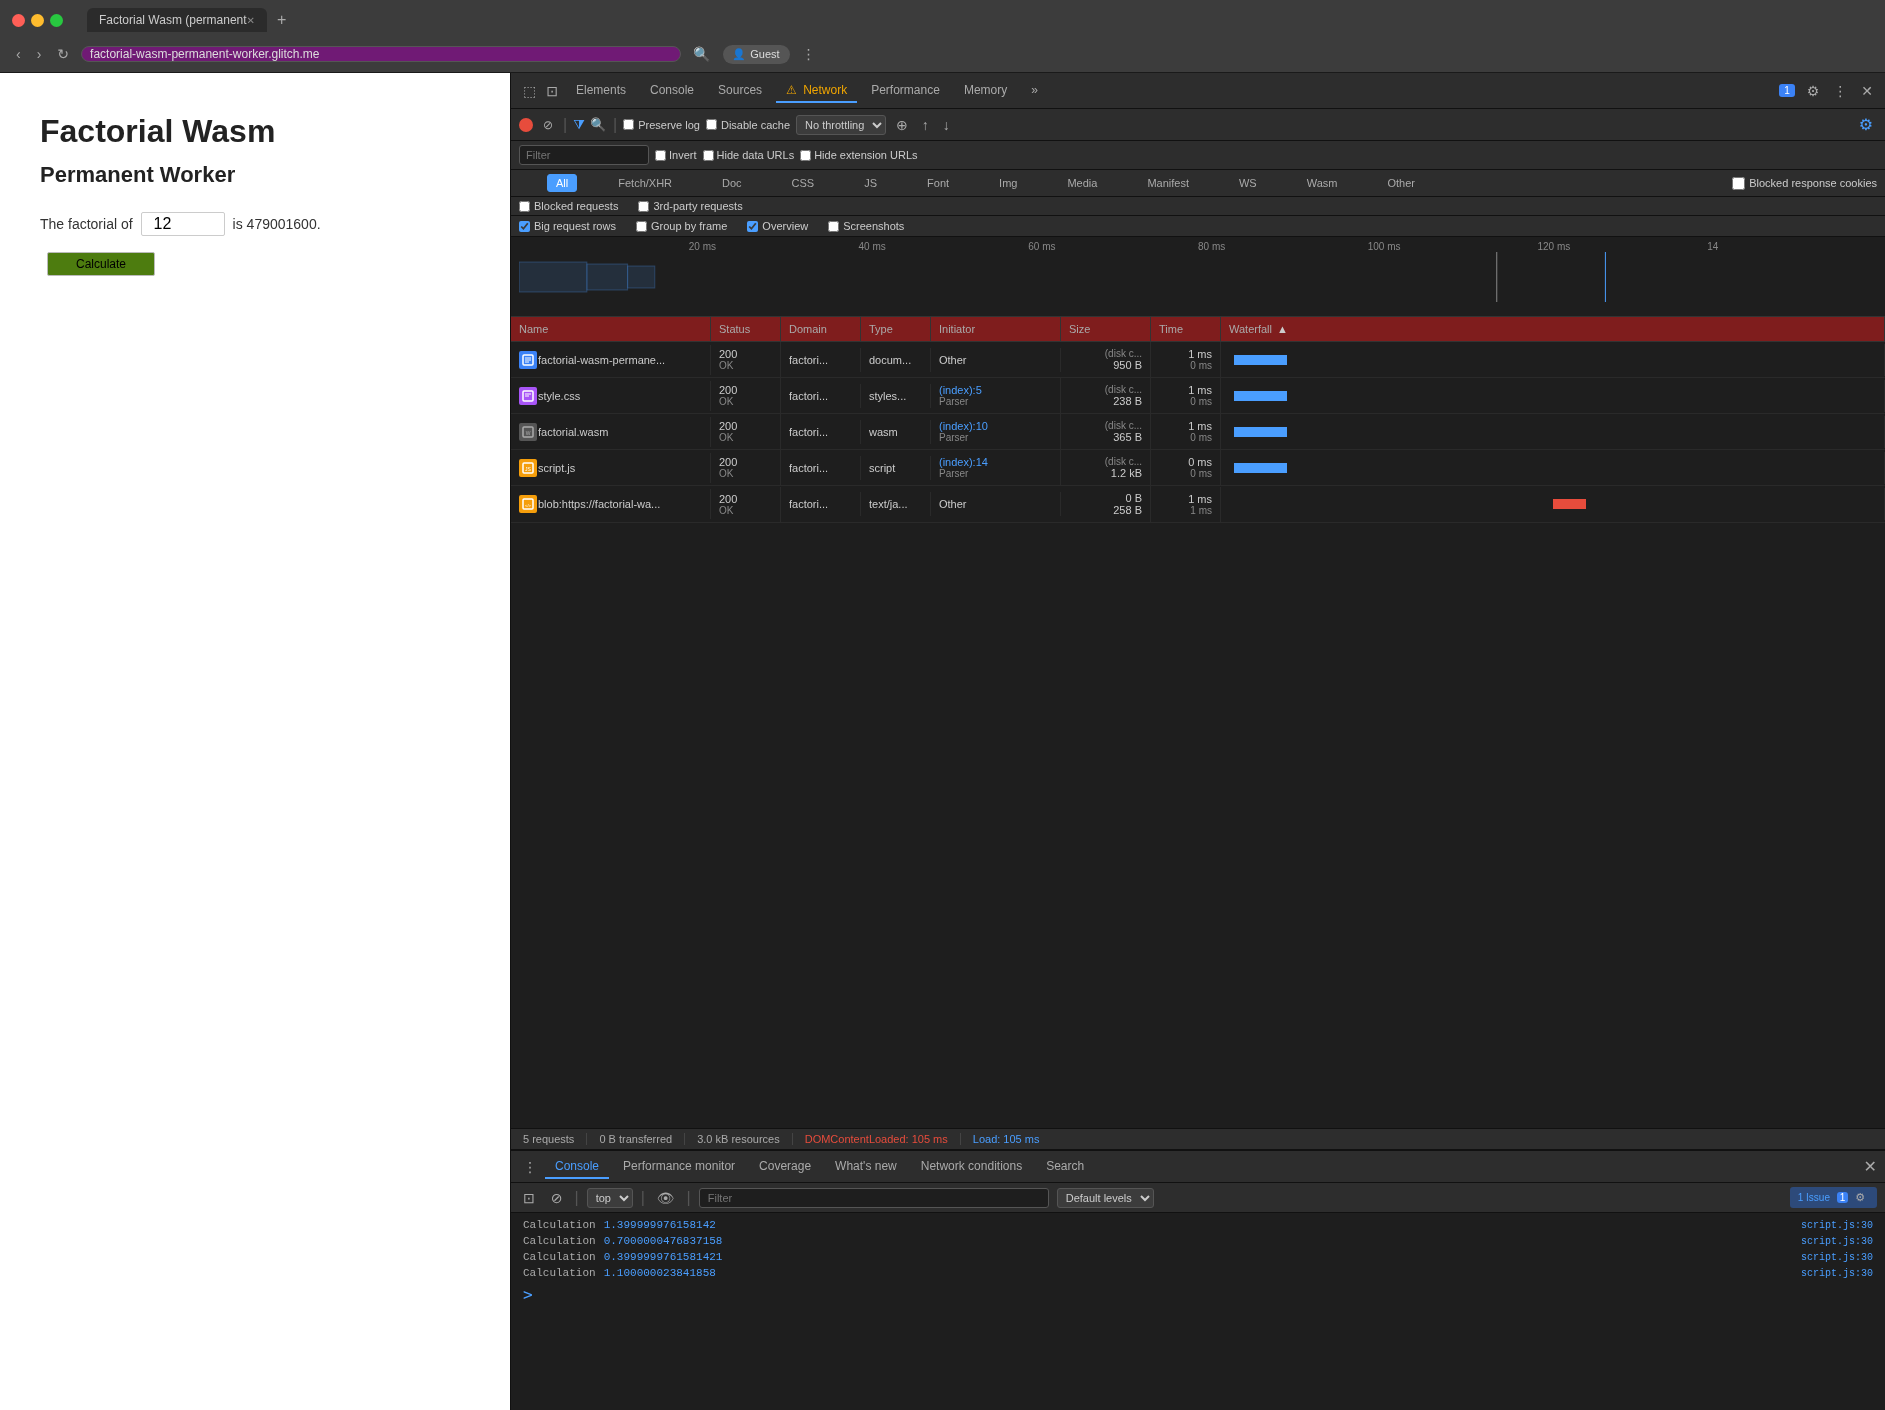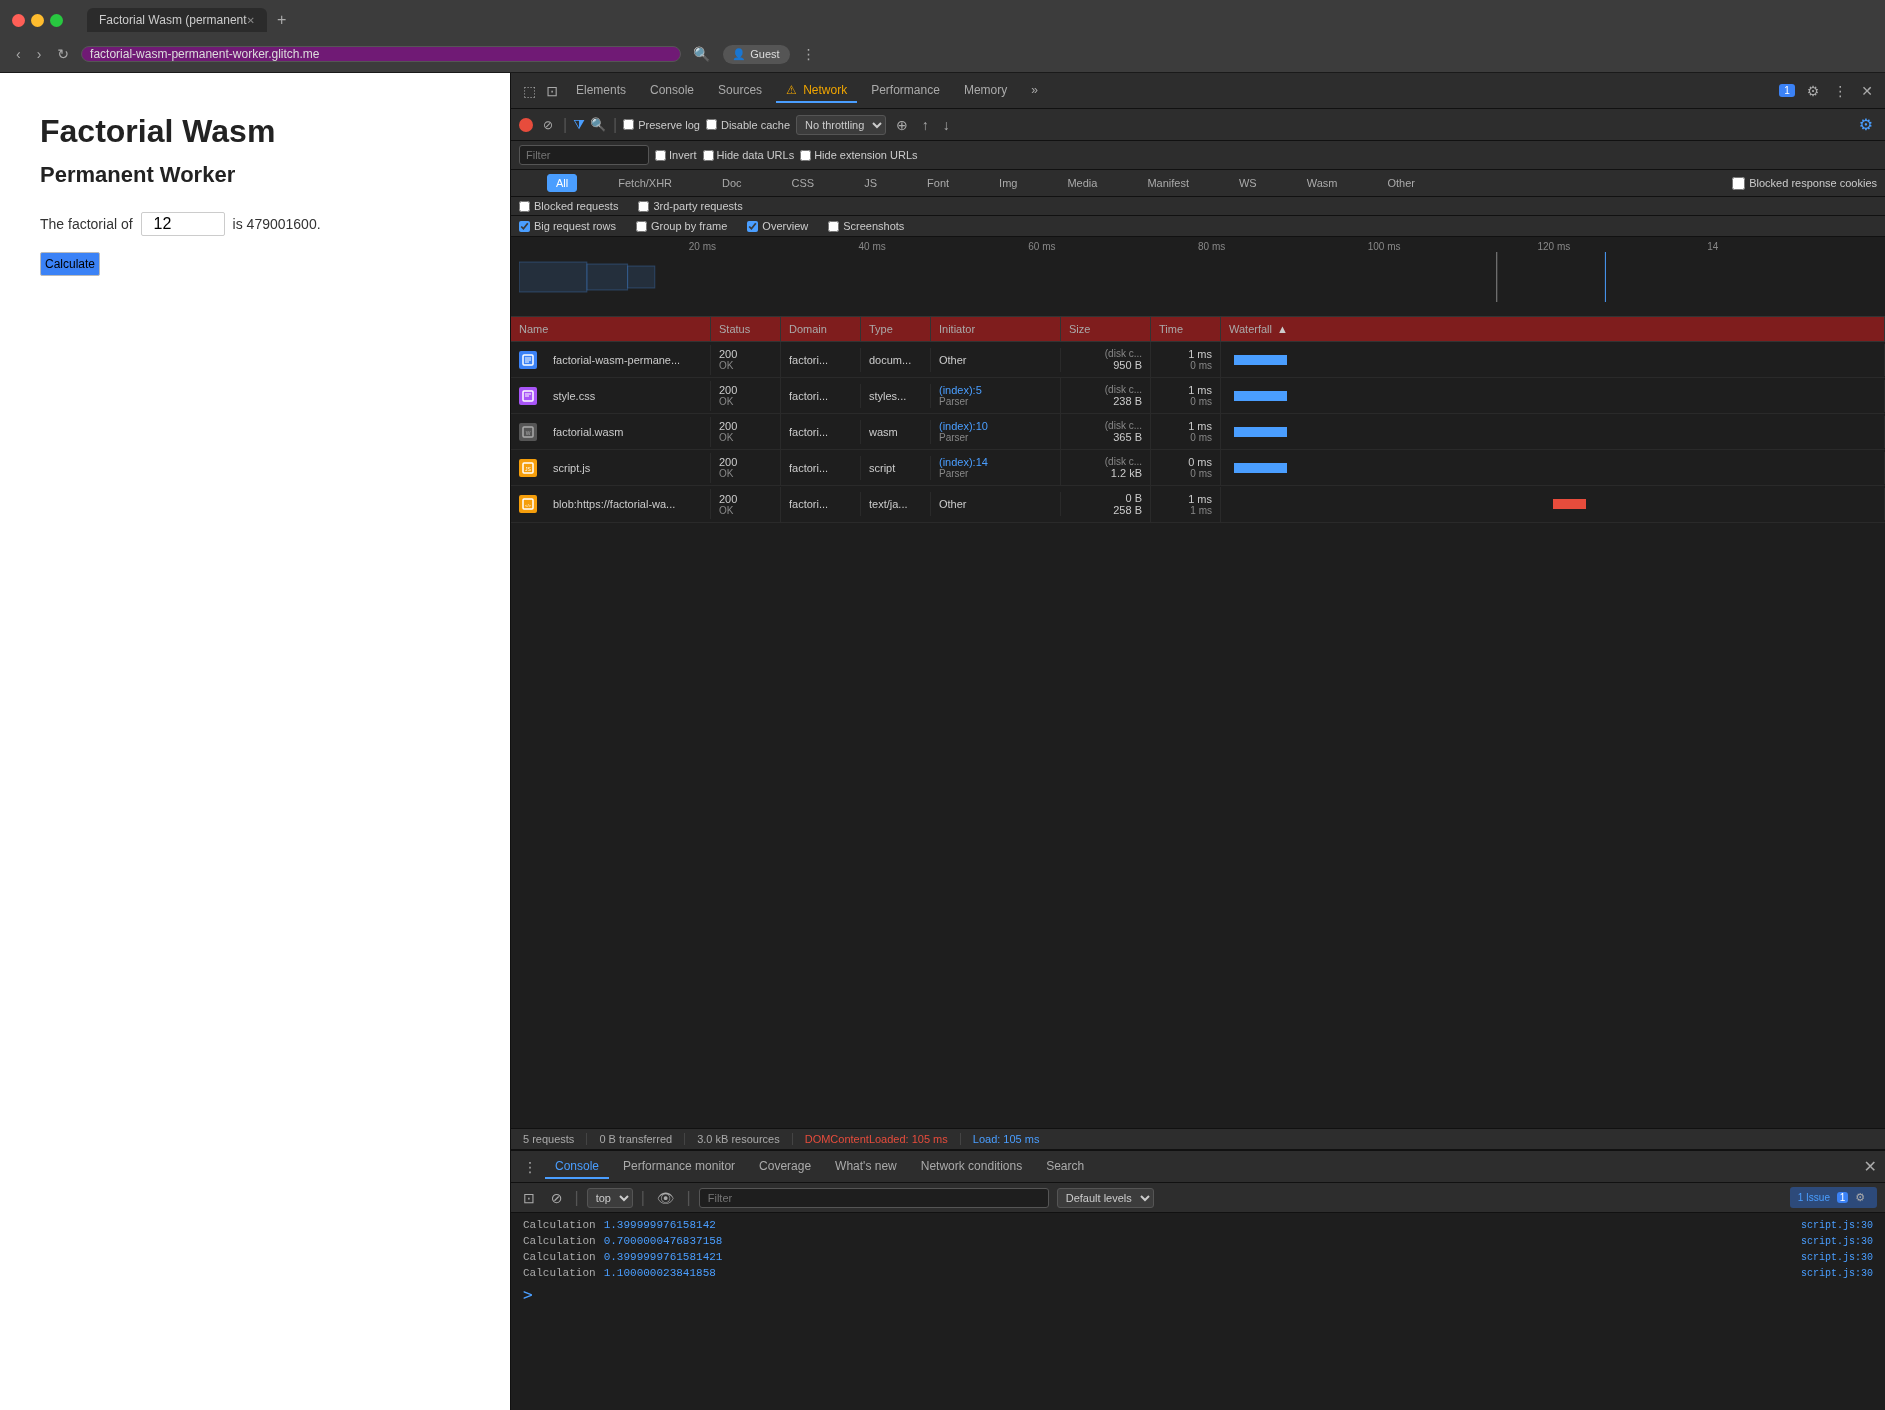--- a/index.html
+++ b/index.html
@@ -136,26 +136,27 @@
       margin-bottom: 16px;
     }
     .factorial-input {
       border: 1px solid #ccc;
       border-radius: 2px;
       padding: 2px 12px;
       font-size: 16px;
       width: 84px;
     }
     .calculate-btn {
-      background: #3b82f6;
+      background: #4d7c0f;
       border: 1px solid #bbb;
       border-radius: 2px;
       font-size: 12px;
-      padding: 4px 4px;
-      cursor: pointer;
+      padding: 4px 28px;
+      cursor: pointer;
+      margin-left: 7px;
     }
 
     
     .devtools {
       flex: 1;
       background: #1e1e1e;
       display: flex;
       flex-direction: column;
       border-left: 1px solid #111;
     }
@@ -397,21 +398,21 @@
     }
     .td {
       color: #ccc;
       font-size: 11px;
       padding: 6px 8px;
       border-right: 1px solid #2a2a2a;
       overflow: hidden;
       text-overflow: ellipsis;
       white-space: nowrap;
     }
-    .td-name { width: 200px; display: flex; align-items: center; gap: 16px; }
+    .td-name { width: 200px; display: flex; align-items: center; gap: 1px; }
     .td-status { width: 70px; }
     .td-domain { width: 80px; }
     .td-type { width: 70px; }
     .td-initiator { width: 130px; }
     .td-size { width: 90px; text-align: right; }
     .td-time { width: 70px; text-align: right; }
     .td-waterfall { flex: 1; position: relative; height: 32px; }
     .initiator-link { color: #4a9eff; cursor: pointer; }
     .size-gray { color: #888; font-size: 10px; }
     .time-gray { color: #888; font-size: 10px; }

